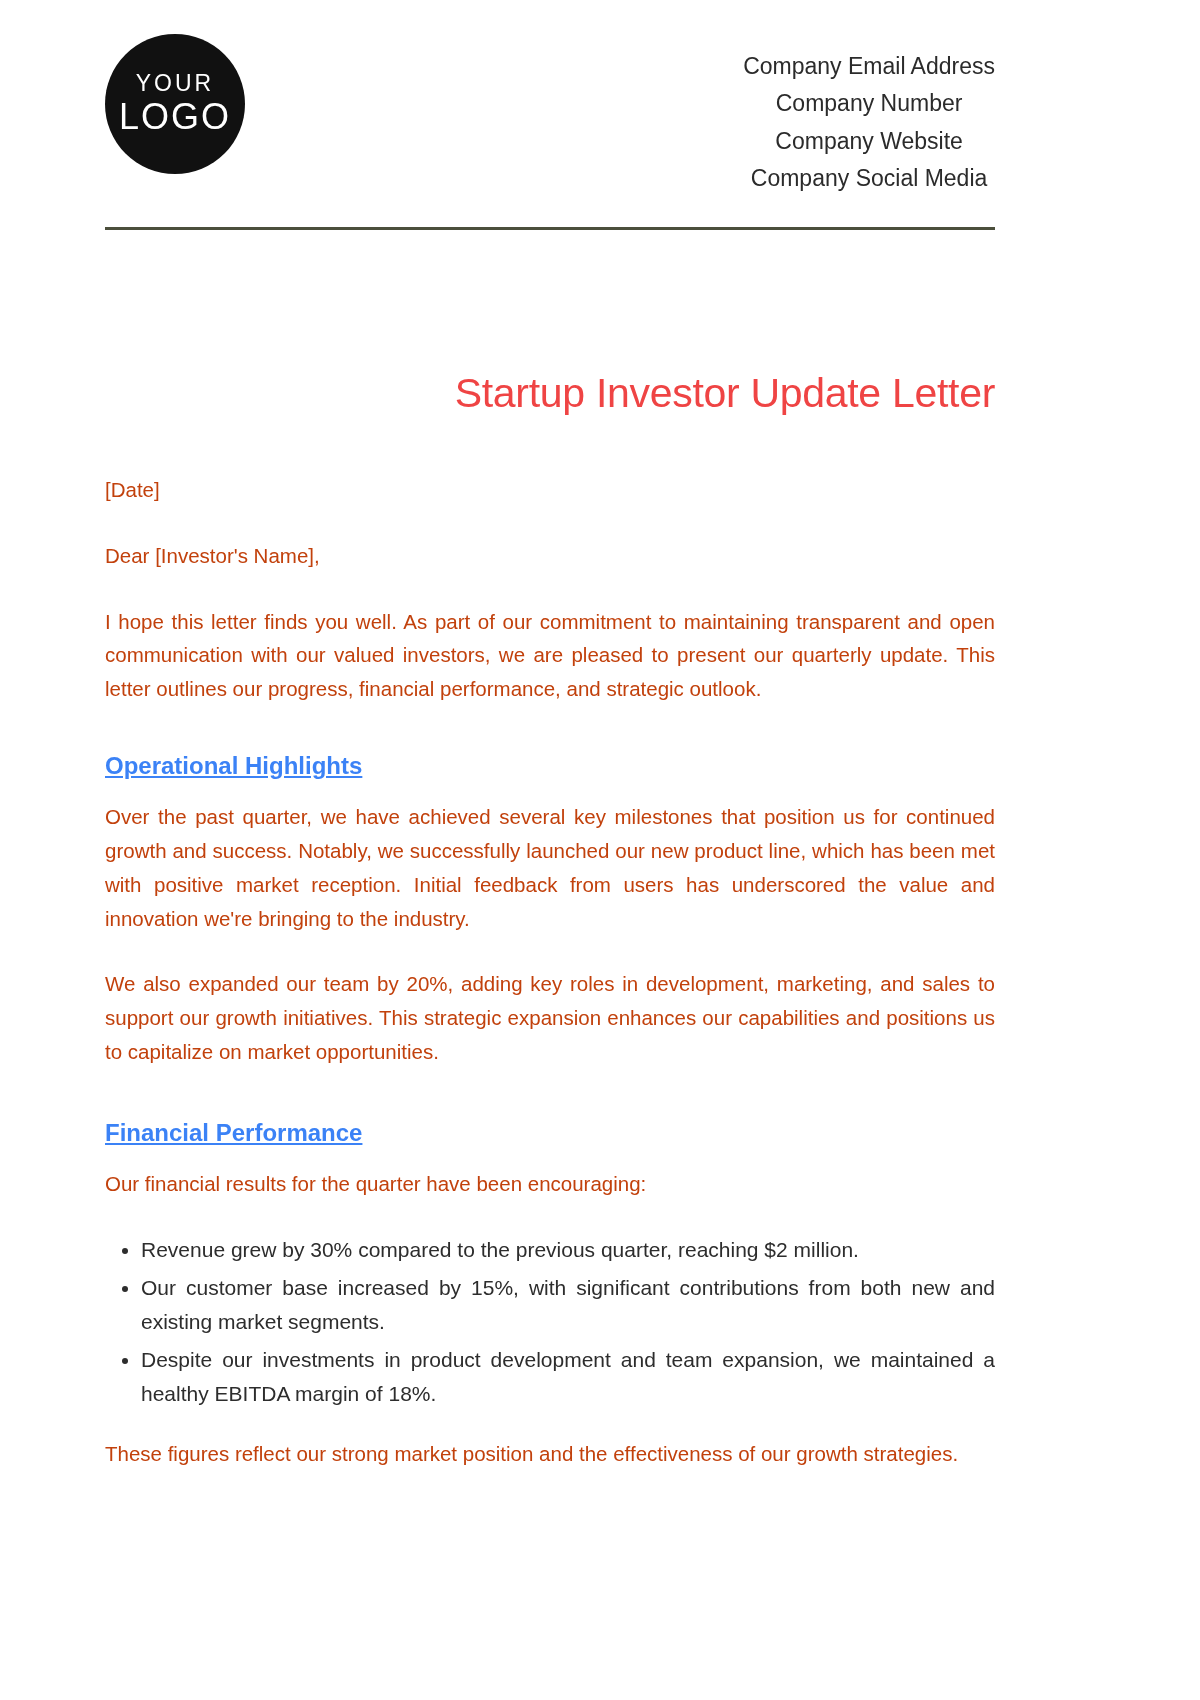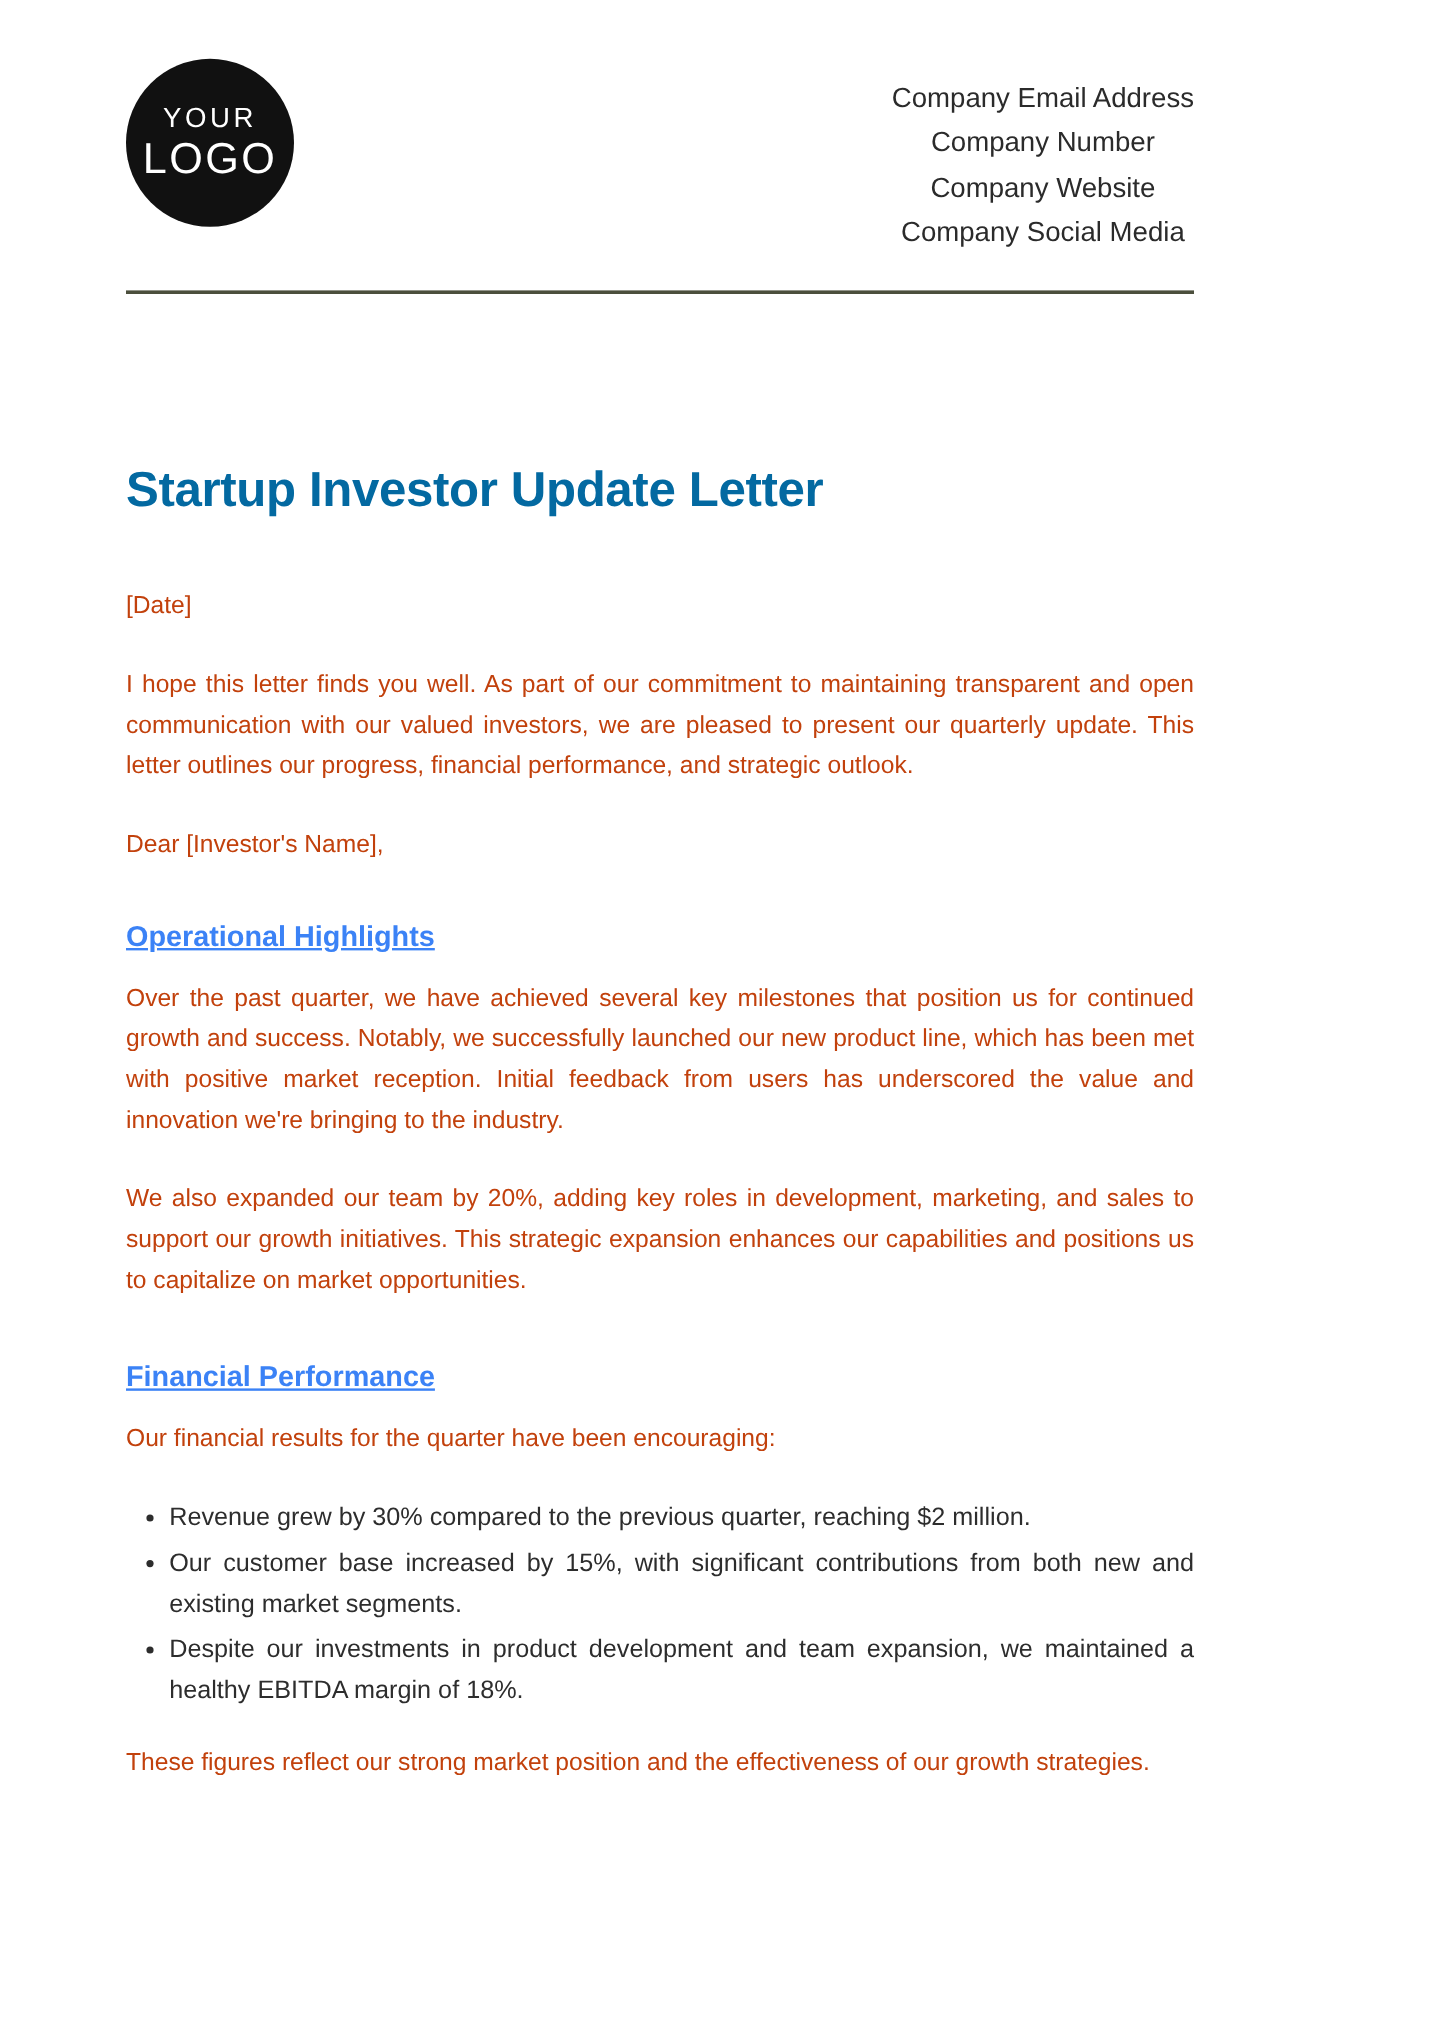--- a/index.html
+++ b/index.html
@@ -12,21 +12,21 @@
     height: 1700px;
     overflow: hidden;
     font-family: "Liberation Sans", sans-serif;
     color: #231f20;
   }
   .page {
     position: relative;
     width: 1100px;
     height: 1700px;
     box-sizing: border-box;
-    padding: 15px 105px;
+    padding: 0 105px;
   }
 
   
   .header {
     display: flex;
     align-items: flex-start;
     justify-content: space-between;
     padding-top: 34px;
   }
   .logo-wrap {
@@ -69,25 +69,25 @@
     margin-top: 30px;
     height: 3px;
     background: #4b4f3c;
     width: 100%;
   }
 
   
   .doc-title {
     margin: 0;
     padding-top: 140px;
-    text-align: left;
+    text-align: right;
     font-size: 41px;
-    font-weight: 700;
+    font-weight: 400;
     letter-spacing: -0.3px;
-    color: #0369a1;
+    color: #ef4444;
   }
 
   
   .body-area {
     padding-top: 56px;
   }
   p.para {
     margin: 0 0 32px 0;
     font-size: 20.5px;
     line-height: 1.65;
@@ -139,23 +139,23 @@
   </div>
 
   <div class="rule"></div>
 
   <h1 class="doc-title">Startup Investor Update Letter</h1>
 
   <div class="body-area">
 
     <p class="para short">[Date]</p>
 
+    <p class="para short">Dear [Investor's Name],</p>
+
     <p class="para">I hope this letter finds you well. As part of our commitment to maintaining transparent and open communication with our valued investors, we are pleased to present our quarterly update. This letter outlines our progress, financial performance, and strategic outlook.</p>
-
-    <p class="para short">Dear [Investor's Name],</p>
 
     <h2 class="section first">Operational Highlights</h2>
     <p class="para">Over the past quarter, we have achieved several key milestones that position us for continued growth and success. Notably, we successfully launched our new product line, which has been met with positive market reception. Initial feedback from users has underscored the value and innovation we're bringing to the industry.</p>
     <p class="para">We also expanded our team by 20%, adding key roles in development, marketing, and sales to support our growth initiatives. This strategic expansion enhances our capabilities and positions us to capitalize on market opportunities.</p>
 
     <h2 class="section">Financial Performance</h2>
     <p class="para short">Our financial results for the quarter have been encouraging:</p>
 
     <ul class="bullets">
       <li>Revenue grew by 30% compared to the previous quarter, reaching $2 million.</li>

